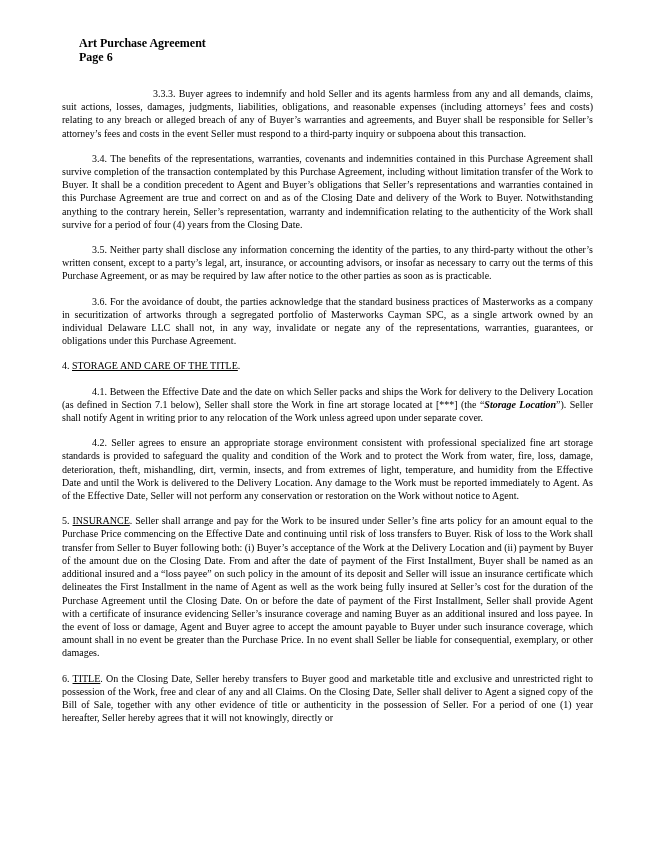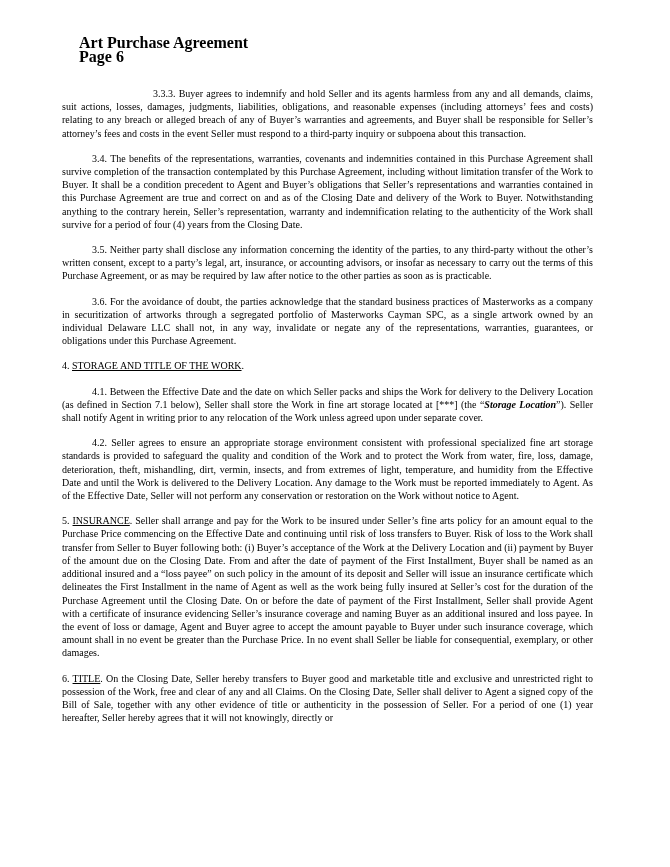--- a/index.html
+++ b/index.html
@@ -14,21 +14,21 @@
     background: #ffffff;
     color: #000000;
     font-family: "Liberation Serif", serif;
     overflow: hidden;
     box-sizing: border-box;
   }
   .doc-header {
     position: absolute;
     left: 79px;
     top: 36px;
-    font-size: 16px;
+    font-size: 12px;
     font-weight: bold;
     line-height: 14px;
     white-space: nowrap;
   }
   .doc-body {
     position: absolute;
     left: 62px;
     top: 87px;
     width: 531px;
     font-size: 10px;
@@ -66,21 +66,21 @@
   <div class="doc-body">
 
     <p class="indent-deep"><span>3.3.3. Buyer agrees to indemnify and hold Seller and its agents harmless from any and all demands, claims, suit actions, losses, damages, judgments, liabilities, obligations, and reasonable expenses (including attorneys’ fees and costs) relating to any breach or alleged breach of any of Buyer’s warranties and agreements, and Buyer shall be responsible for Seller’s attorney’s fees and costs in the event Seller must respond to a third-party inquiry or subpoena about this transaction.</span></p>
 
     <p><span>3.4. The benefits of the representations, warranties, covenants and indemnities contained in this Purchase Agreement shall survive completion of the transaction contemplated by this Purchase Agreement, including without limitation transfer of the Work to Buyer. It shall be a condition precedent to Agent and Buyer’s obligations that Seller’s representations and warranties contained in this Purchase Agreement are true and correct on and as of the Closing Date and delivery of the Work to Buyer. Notwithstanding anything to the contrary herein, Seller’s representation, warranty and indemnification relating to the authenticity of the Work shall survive for a period of four (4) years from the Closing Date.</span></p>
 
     <p><span>3.5. Neither party shall disclose any information concerning the identity of the parties, to any third-party without the other’s written consent, except to a party’s legal, art, insurance, or accounting advisors, or insofar as necessary to carry out the terms of this Purchase Agreement, or as may be required by law after notice to the other parties as soon as is practicable.</span></p>
 
     <p><span>3.6. For the avoidance of doubt, the parties acknowledge that the standard business practices of Masterworks as a company in securitization of artworks through a segregated portfolio of Masterworks Cayman SPC, as a single artwork owned by an individual Delaware LLC shall not, in any way, invalidate or negate any of the representations, warranties, guarantees, or obligations under this Purchase Agreement.</span></p>
 
-    <p class="flush"><span>4. </span><span class="u">STORAGE AND TITLE OF THE WORK</span><span>.</span></p>
+    <p class="flush"><span>4. </span><span class="u">STORAGE AND CARE OF THE TITLE</span><span>.</span></p>
 
     <p><span>4.1. Between the Effective Date and the date on which Seller packs and ships the Work for delivery to the Delivery Location (as defined in Section 7.1 below), Seller shall store the Work in fine art storage located at [***] (the “</span><span class="term">Storage Location</span><span>”). Seller shall notify Agent in writing prior to any relocation of the Work unless agreed upon under separate cover.</span></p>
 
     <p><span>4.2. Seller agrees to ensure an appropriate storage environment consistent with professional specialized fine art storage standards is provided to safeguard the quality and condition of the Work and to protect the Work from water, fire, loss, damage, deterioration, theft, mishandling, dirt, vermin, insects, and from extremes of light, temperature, and humidity from the Effective Date and until the Work is delivered to the Delivery Location. Any damage to the Work must be reported immediately to Agent. As of the Effective Date, Seller will not perform any conservation or restoration on the Work without notice to Agent.</span></p>
 
     <p class="flush"><span>5. </span><span class="u">INSURANCE</span><span>. Seller shall arrange and pay for the Work to be insured under Seller’s fine arts policy for an amount equal to the Purchase Price commencing on the Effective Date and continuing until risk of loss transfers to Buyer. Risk of loss to the Work shall transfer from Seller to Buyer following both: (i) Buyer’s acceptance of the Work at the Delivery Location and (ii) payment by Buyer of the amount due on the Closing Date. From and after the date of payment of the First Installment, Buyer shall be named as an additional insured and a “loss payee” on such policy in the amount of its deposit and Seller will issue an insurance certificate which delineates the First Installment in the name of Agent as well as the work being fully insured at Seller’s cost for the duration of the Purchase Agreement until the Closing Date. On or before the date of payment of the First Installment, Seller shall provide Agent with a certificate of insurance evidencing Seller’s insurance coverage and naming Buyer as an additional insured and loss payee. In the event of loss or damage, Agent and Buyer agree to accept the amount payable to Buyer under such insurance coverage, which amount shall in no event be greater than the Purchase Price. In no event shall Seller be liable for consequential, exemplary, or other damages.</span></p>
 
     <p class="flush"><span>6. </span><span class="u">TITLE</span><span>. On the Closing Date, Seller hereby transfers to Buyer good and marketable title and exclusive and unrestricted right to possession of the Work, free and clear of any and all Claims. On the Closing Date, Seller shall deliver to Agent a signed copy of the Bill of Sale, together with any other evidence of title or authenticity in the possession of Seller. For a period of one (1) year hereafter, Seller hereby agrees that it will not knowingly, directly or</span></p>
 
   </div>

